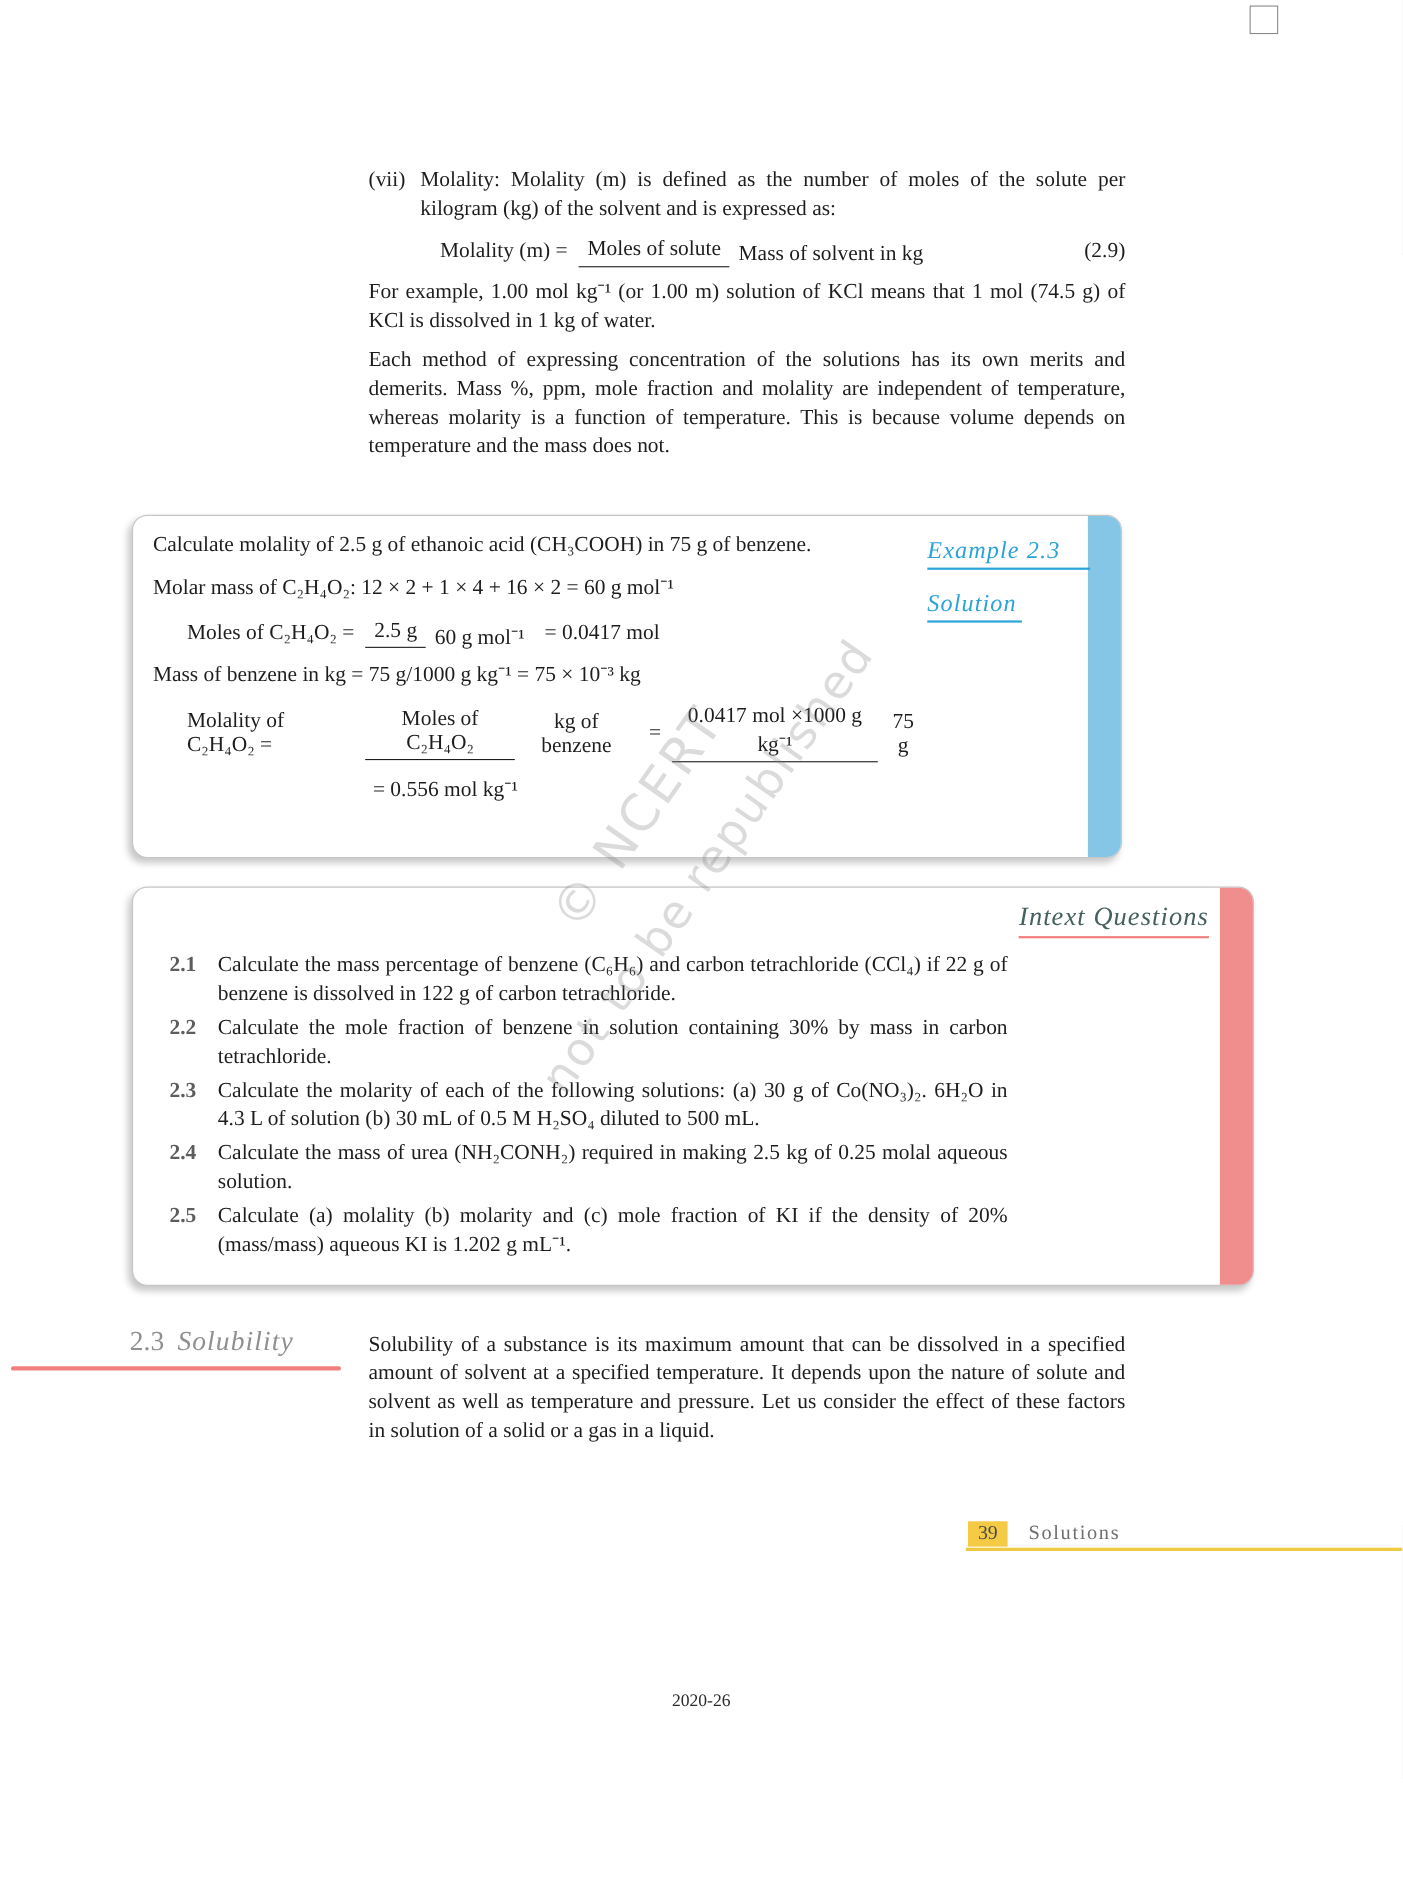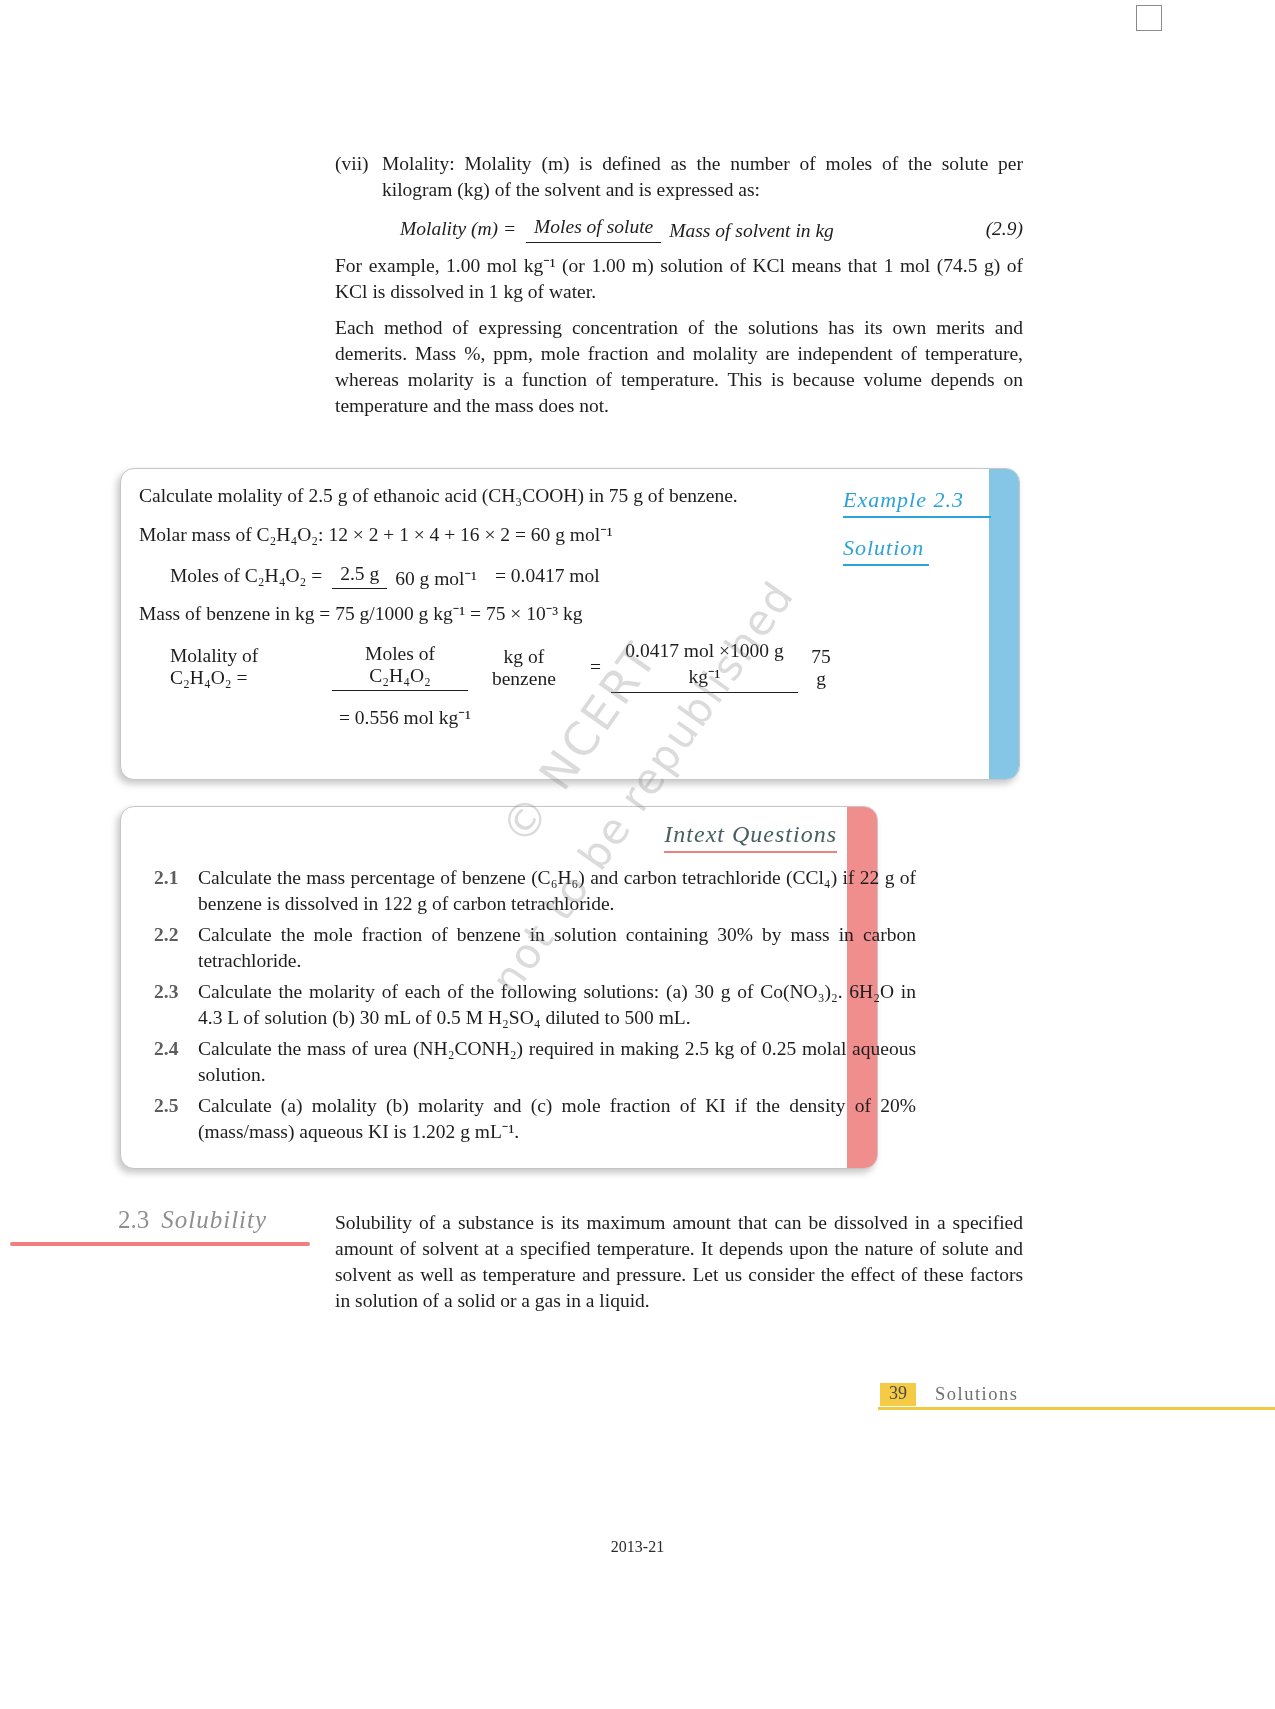--- a/index.html
+++ b/index.html
@@ -14,21 +14,21 @@
     border:1.5px solid #8a8a8a; background:#fff;
   }
   
   .top-col { position:absolute; left:335px; top:151px; width:688px; }
   .para-vii { display:flex; font-size:19.5px; line-height:26px; }
   .vii-label { width:47px; flex:0 0 47px; }
   .vii-text { flex:1; text-align:justify; }
   .italic { }
   .equation-row {
     display:flex; align-items:center; margin:12px 0 8px 65px;
-    font-size:19.5px; line-height:24px;font-style:italic;
+    font-size:19.5px; line-height:24px;
   }
   .eq-number { margin-left:auto; }
   .frac { display:inline-flex; flex-direction:row; align-items:center; margin:0 10px; text-align:center; }
   .frac .fnum { padding:0 8px 3px; border-bottom:1.6px solid #1d1d1d; }
   .frac .fden { padding:3px 8px 0; }
   .body-para { font-size:19.5px; line-height:26px; text-align:justify; margin-top:10px; }
   
   .example-box {
     position:absolute; left:120px; top:468px; width:900px; height:312px;
     background:#fff; border:1px solid #c6c6c6; border-radius:14px;
@@ -43,21 +43,21 @@
   .ex-frac-row { display:flex; align-items:center; margin-bottom:10px;margin-left:31px; }
   .ex-result { margin:4px 0 0 200px; }
   .side-label {
     position:absolute; font-style:italic; color:#2ba3d8; font-size:22px;
     border-bottom:2.5px solid #2ba3d8; padding-bottom:3px; letter-spacing:1px;
   }
   .label-example { top:18px; left:722px; width:148px; }
   .label-solution { top:66px; left:722px; width:86px; }
   
   .intext-box {
-    position:absolute; left:120px; top:806px; width:758px; height:363px;
+    position:absolute; left:120px; top:806px; width:1020px; height:363px;
     background:#fff; border:1px solid #c6c6c6; border-radius:14px;
     box-shadow:-3px 4px 7px rgba(0,0,0,0.22);
   }
   .pink-bar {
     position:absolute; right:0; top:0; bottom:0; width:30px;
     background:#f08d8d; border-radius:0 13px 13px 0;
   }
   .intext-heading {
     position:absolute; top:14px; right:40px; font-style:italic; color:#46605f;
     font-size:24px; letter-spacing:1px; border-bottom:2.5px solid #f0807e; padding-bottom:3px;
@@ -191,15 +191,15 @@
 
   <div class="sol-heading">
     <span class="sol-num">2.3</span><span class="sol-title">Solubility</span>
   </div>
   <div class="sol-underline"></div>
   <p class="sol-para">Solubility of a substance is its maximum amount that can be dissolved in a specified amount of solvent at a specified temperature. It depends upon the nature of solute and solvent as well as temperature and pressure. Let us consider the effect of these factors in solution of a solid or a gas in a liquid.</p>
 
   <span class="page-num-badge">39</span>
   <span class="chapter-name">Solutions</span>
   <div class="footer-line"></div>
-  <div class="year-mark">2013-21</div>
+  <div class="year-mark">2020-26</div>
 
 </div>
 
 </body></html>

